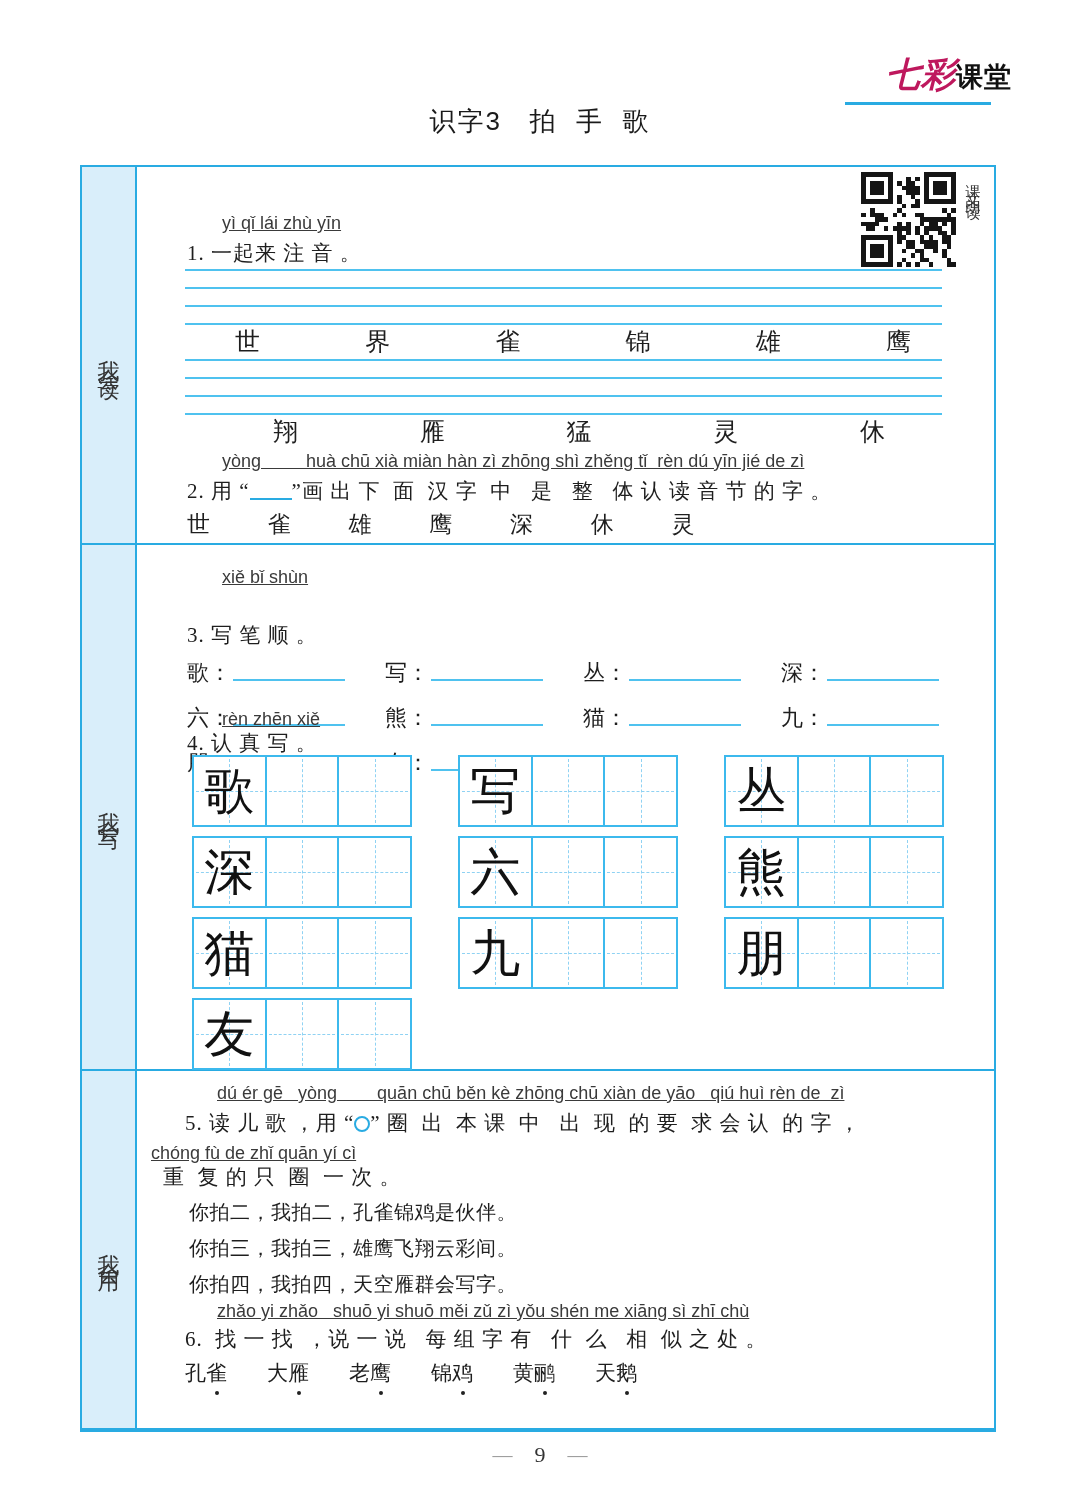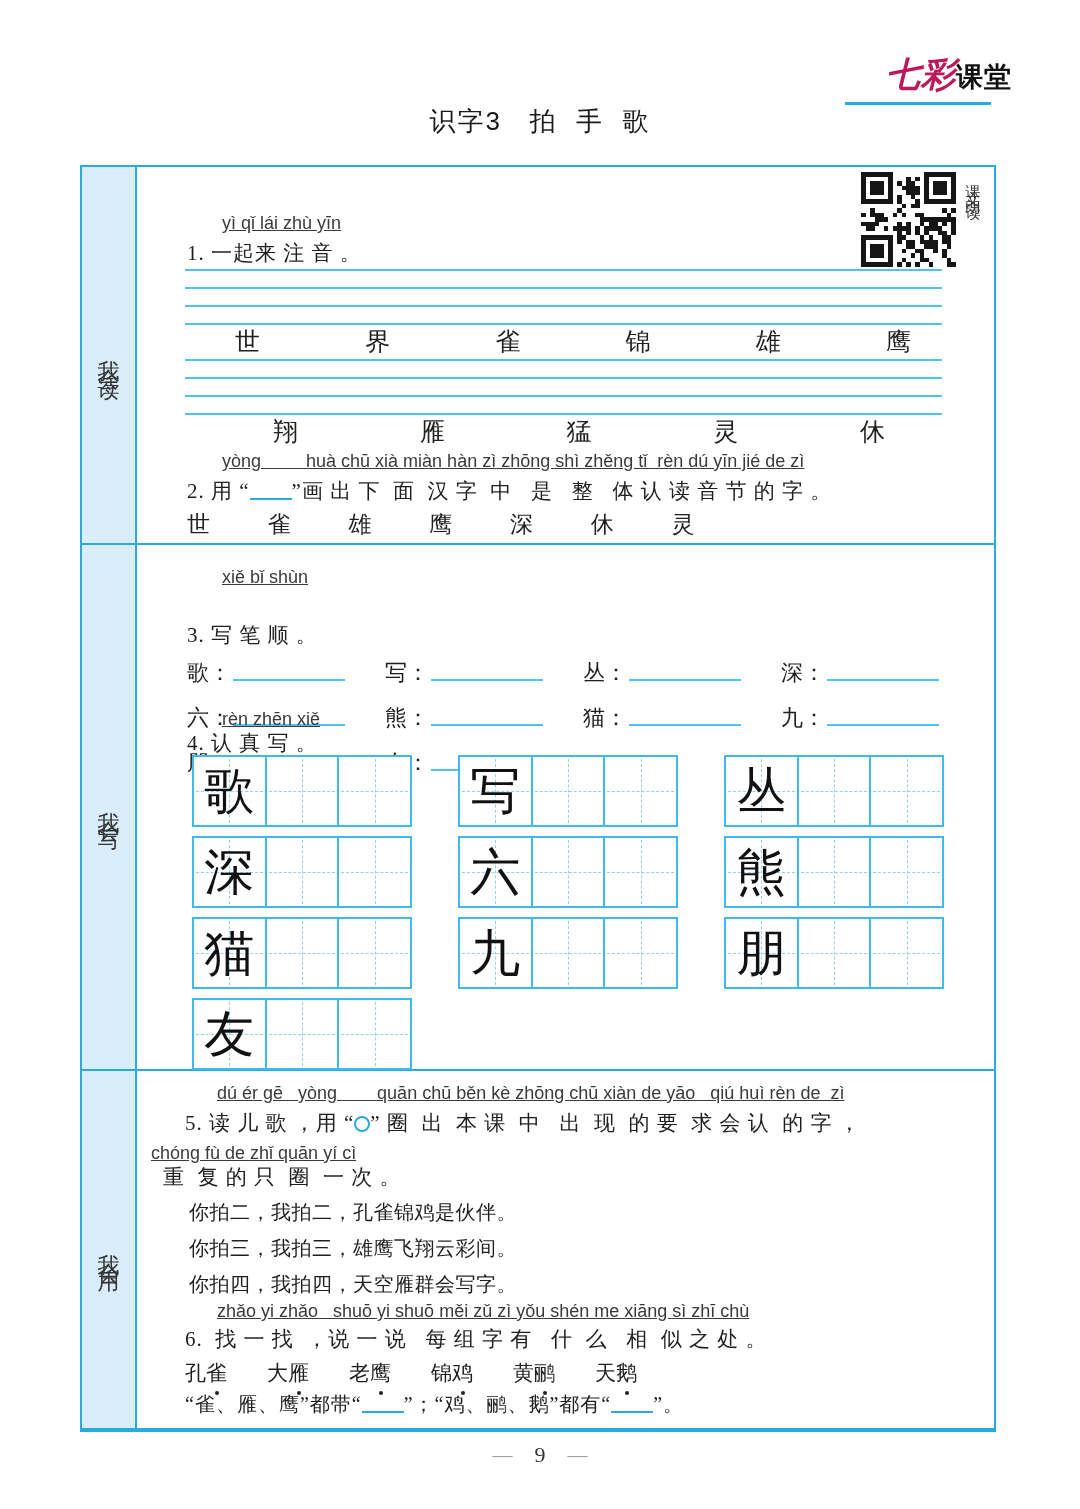--- a/index.html
+++ b/index.html
@@ -417,21 +417,20 @@
 
         <div class="words" style="top:288px;">
           <span class="word"><span>孔</span><span class="dotted">雀</span></span>
           <span class="word"><span>大</span><span class="dotted">雁</span></span>
           <span class="word"><span>老</span><span class="dotted">鹰</span></span>
           <span class="word"><span>锦</span><span class="dotted">鸡</span></span>
           <span class="word"><span>黄</span><span class="dotted">鹂</span></span>
           <span class="word"><span>天</span><span class="dotted">鹅</span></span>
         </div>
 
-        <div class="qtext" style="left:48px; top:320px; font-size:20px;"><span>“雀、雁、鹰”都带“</span><span class="blank"></span><span>”；“鸡、鹂、鹅”都有“</span><span class="blank"></span><span>”。</span></div>
       </div>
     </div>
   </div>
 
   <div class="footer">
     <span class="dash">—</span><span>9</span><span class="dash">—</span>
   </div>
 
 </div>
 

